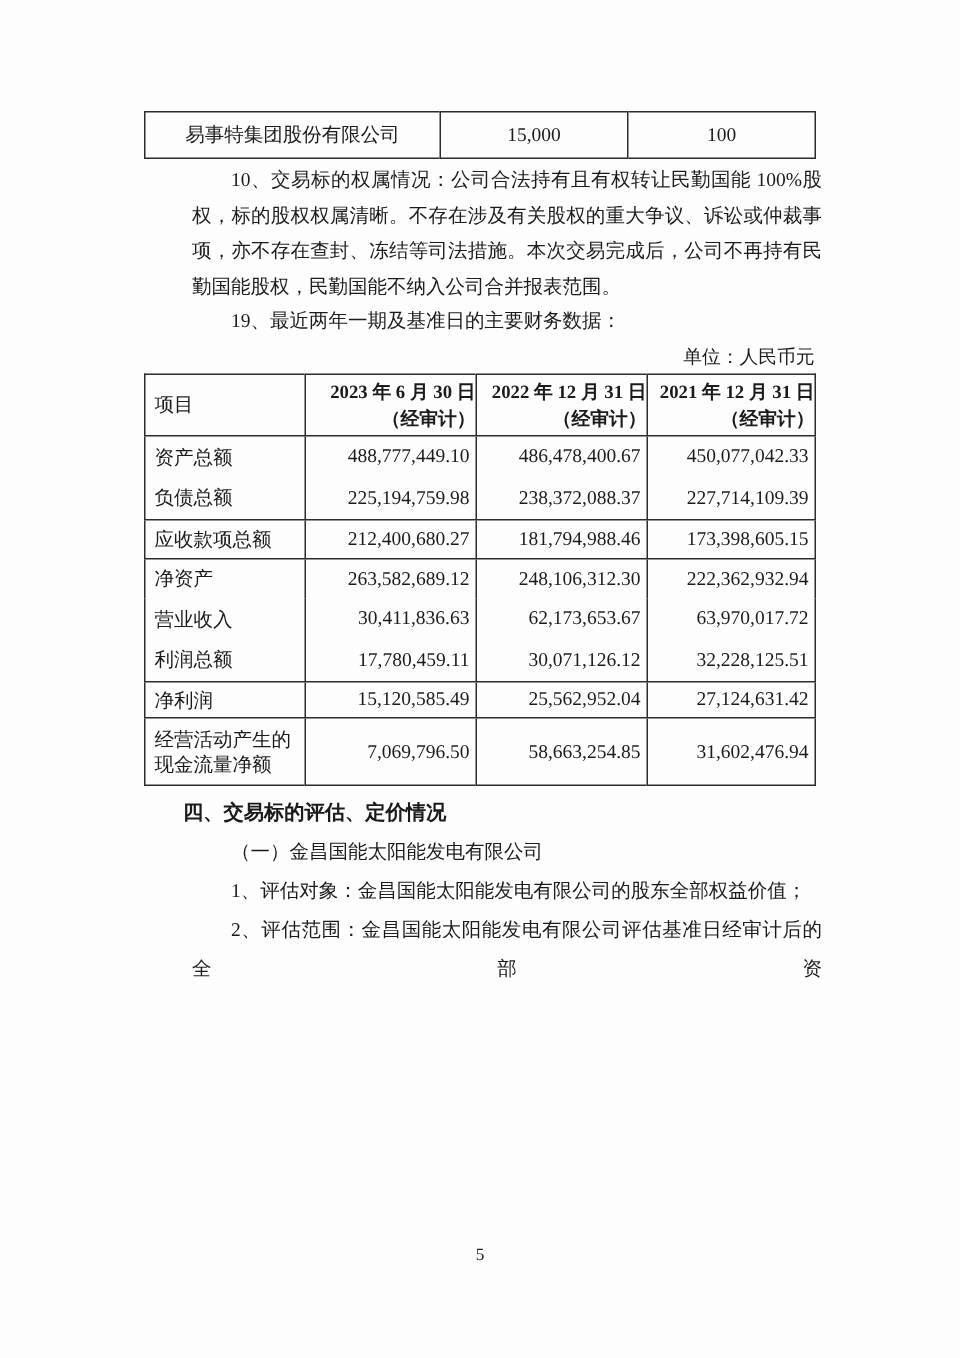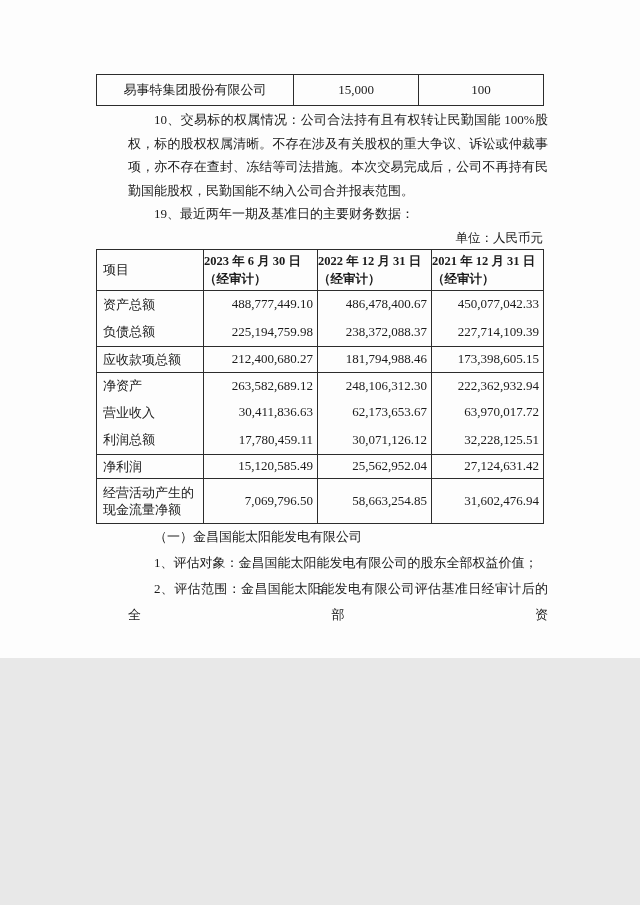--- a/index.html
+++ b/index.html
@@ -3,21 +3,21 @@
 <meta charset="utf-8">
 <style>
   html,body{margin:0;padding:0;}
   body{
     width:640px;height:905px;
     background:#e8e8e8;
     font-family:"Liberation Serif","DejaVu Serif",serif;
   }
   .page{
     position:relative;
-    width:640px;height:658px;
+    width:640px;height:905px;
     background:#fdfdfd;
     overflow:hidden;
     color:#1b1b1b;
   }
   .content{
     margin-left:96px;
     width:452px;
   }
   
   table{border-collapse:collapse;table-layout:fixed;}
@@ -65,21 +65,21 @@
   .fintable td.lbl{
     text-align:left;
     padding-left:6px;
     line-height:17px;
   }
   .fintable td.num{
     text-align:right;
     padding-right:4px;
   }
   .fintable td.hdr{
-    text-align:left;
+    text-align:right;
     font-weight:bold;
     font-size:12.5px;
     line-height:18px;
     white-space:pre-line;
   }
   .fintable td.phdr{
     text-align:center;
     font-weight:bold;
     font-size:12.5px;
   }
@@ -198,19 +198,20 @@
         </tr>
         <tr class="r44">
           <td class="lbl">经营活动产生的现金流量净额</td>
           <td class="num">7,069,796.50</td>
           <td class="num">58,663,254.85</td>
           <td class="num">31,602,476.94</td>
         </tr>
       </tbody>
     </table>
 
+    <p class="sec-heading">四、交易标的评估、定价情况</p>
     <p class="lower indent">（一）金昌国能太阳能发电有限公司</p>
     <p class="lower indent">1、评估对象：金昌国能太阳能发电有限公司的股东全部权益价值；</p>
     <p class="lower indent just-last">2、评估范围：金昌国能太阳能发电有限公司评估基准日经审计后的全部资</p>
   </div>
 
   <div class="pagenum">5</div>
 </div>
 
 </body></html>

